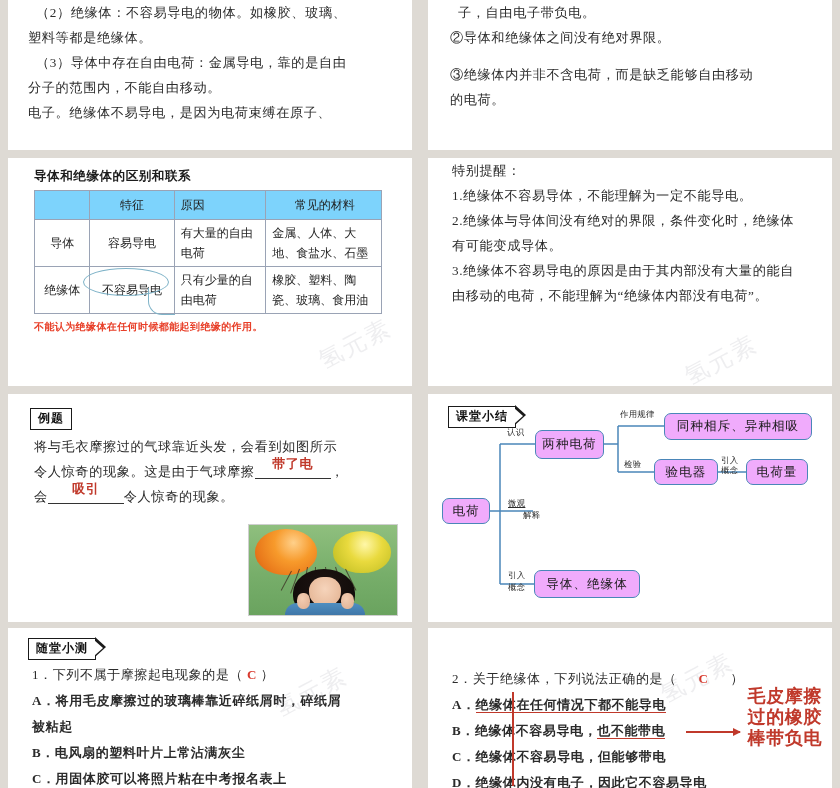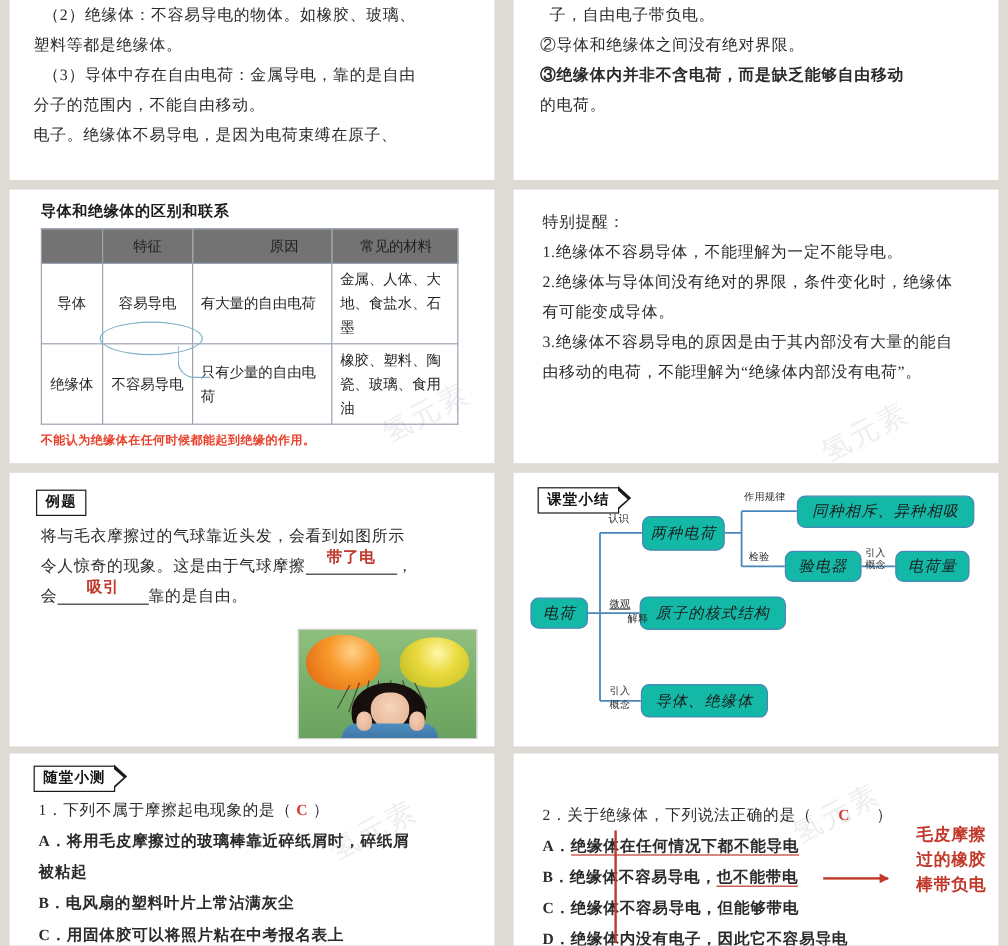--- a/index.html
+++ b/index.html
@@ -69,21 +69,21 @@
     color:#1f1f1f;
   }
   table.cmp td,table.cmp th{
     border:1px solid #9aa3b5;
     padding:3px 4px;
     text-align:center;
     vertical-align:middle;
     line-height:20px;
     font-weight:normal;
   }
-  table.cmp thead td{background:#737373;height:22px;}
+  table.cmp thead td{background:#7dd3fc;height:22px;}
   table.cmp td.lbl{width:52px;}
   table.cmp td.feat{width:86px;}
   table.cmp td.cause{width:92px;text-align:left;padding-left:6px;}
   table.cmp td.mat{width:118px;text-align:left;padding-left:6px;}
   .red-note{
     color:#e8402a;font-weight:bold;font-size:10px;
     margin:6px 0 0 26px;letter-spacing:.4px;
   }
   .ellipse{
     position:absolute;
@@ -177,43 +177,42 @@
     position:absolute;width:13px;height:16px;border-radius:45%;
     background:radial-gradient(ellipse at 40% 35%, #f3cdb2, #dfae90);
   }
 
   
   .mm{position:absolute;left:0;top:0;width:404px;height:228px;}
   .mnode{
     position:absolute;
     border:1.6px solid #4a86b8;
     border-radius:7px;
-    background:#14b8a6;
+    background:#f0abfc;
     color:#1a1a1a;
     display:flex;align-items:center;justify-content:center;
     font-size:12.6px;letter-spacing:1px;
     box-sizing:border-box;
     white-space:nowrap;
-    font-style:italic;
   }
   .mlabel{
     position:absolute;
     font-size:8.4px;color:#2b2b2b;
     line-height:9.5px;text-align:center;
     letter-spacing:.3px;white-space:nowrap;
   }
 
   
   .q{font-size:13px;line-height:26px;color:#2b2b2b;letter-spacing:.6px;}
   .q .opt{display:block;font-weight:bold;}
   .ansc{color:#d83a2e;font-weight:bold;}
   .ul{border-bottom:1.6px solid #c0392b;}
   .redbox{
     position:absolute;right:10px;top:58px;
-    color:#c0392b;font-size:14px;line-height:21px;
+    color:#c0392b;font-size:18px;line-height:21px;
     font-weight:bold;text-align:left;letter-spacing:.6px;
   }
   .varrow{
     position:absolute;left:84px;top:64px;width:1.6px;height:94px;background:#c0392b;
   }
   .harrow{
     position:absolute;left:258px;top:103px;width:54px;height:1.6px;background:#c0392b;
   }
   .harrow::after{
     content:"";position:absolute;right:-1px;top:-3.4px;
@@ -235,38 +234,38 @@
         <div class="ctext" style="text-indent:8px;">（3）导体中存在自由电荷：金属导电，靠的是自由</div>
         <div class="ctext">分子的范围内，不能自由移动。</div>
         <div class="ctext">电子。绝缘体不易导电，是因为电荷束缚在原子、</div>
       </div>
     </div>
 
     <div class="slide">
       <div class="pad" style="padding-top:0;padding-left:22px;">
         <div class="ctext" style="text-indent:8px;">子，自由电子带负电。</div>
         <div class="ctext">②导体和绝缘体之间没有绝对界限。</div>
-        <div class="ctext" style="font-weight:bold;">③绝缘体内并非不含电荷，而是缺乏能够自由移动</div>
+        <div class="ctext" style="margin-top:12px;">③绝缘体内并非不含电荷，而是缺乏能够自由移动</div>
         <div class="ctext">的电荷。</div>
       </div>
     </div>
 
   </div>
 
   <div class="row r2">
 
     <div class="slide">
       <div class="wm" style="right:18px;bottom:26px;">氢元素</div>
       <div class="tbl-title">导体和绝缘体的区别和联系</div>
       <table class="cmp">
         <thead>
           <tr>
             <td class="lbl"></td>
             <td class="feat">特征</td>
-            <td class="cause" style="text-align:center;padding-left:40px;">原因</td>
+            <td class="cause" style="text-align:left;">原因</td>
             <td class="mat" style="text-align:center;">常见的材料</td>
           </tr>
         </thead>
         <tbody>
           <tr>
             <td class="lbl">导体</td>
             <td class="feat">容易导电</td>
             <td class="cause">有大量的自由电荷</td>
             <td class="mat">金属、人体、大地、食盐水、石墨</td>
           </tr>
@@ -278,21 +277,21 @@
           </tr>
         </tbody>
       </table>
       <div class="ellipse" style="left:75px;top:110px;"></div>
       <div class="ell-tail" style="left:140px;top:130px;"></div>
       <div class="red-note">不能认为绝缘体在任何时候都能起到绝缘的作用。</div>
     </div>
 
     <div class="slide">
       <div class="wm" style="right:72px;bottom:10px;">氢元素</div>
-      <div class="pad" style="padding-top:14px;padding-left:24px;">
+      <div class="pad" style="padding-top:0;padding-left:24px;">
         <div class="ctext">特别提醒：</div>
         <div class="ctext">1.绝缘体不容易导体，不能理解为一定不能导电。</div>
         <div class="ctext">2.绝缘体与导体间没有绝对的界限，条件变化时，绝缘体</div>
         <div class="ctext">有可能变成导体。</div>
         <div class="ctext">3.绝缘体不容易导电的原因是由于其内部没有大量的能自</div>
         <div class="ctext">由移动的电荷，不能理解为“绝缘体内部没有电荷”。</div>
       </div>
     </div>
 
   </div>
@@ -302,21 +301,21 @@
     <div class="slide">
       <div style="padding:14px 0 0 22px;">
         <span class="badge">例题</span>
       </div>
       <div style="padding:4px 0 0 26px;">
         <div class="ctext">将与毛衣摩擦过的气球靠近头发，会看到如图所示</div>
         <div class="ctext">
           <span>令人惊奇的现象。这是由于气球摩擦</span><span class="blank"><span class="ans">带了电</span></span><span>，</span>
         </div>
         <div class="ctext">
-          <span>会</span><span class="blank"><span class="ans">吸引</span></span><span>靠的是自由。</span>
+          <span>会</span><span class="blank"><span class="ans">吸引</span></span><span>令人惊奇的现象。</span>
         </div>
       </div>
       <div class="photo">
         <div class="balloon b-orange"></div>
         <div class="balloon b-yellow"></div>
         <div class="hairline" style="left:42px;top:46px;height:22px;transform:rotate(28deg);"></div>
         <div class="hairline" style="left:50px;top:44px;height:26px;transform:rotate(20deg);"></div>
         <div class="hairline" style="left:58px;top:42px;height:28px;transform:rotate(10deg);"></div>
         <div class="hairline" style="left:66px;top:42px;height:28px;transform:rotate(2deg);"></div>
         <div class="hairline" style="left:76px;top:42px;height:28px;transform:rotate(-8deg);"></div>
@@ -352,21 +351,20 @@
 
             <path d="M290 78 L318 78"></path>
           </g>
         </svg>
 
         <div class="mnode" style="left:14px;top:104px;width:48px;height:26px;">电荷</div>
         <div class="mnode" style="left:107px;top:36px;width:69px;height:29px;">两种电荷</div>
         <div class="mnode" style="left:236px;top:19px;width:148px;height:27px;">同种相斥、异种相吸</div>
         <div class="mnode" style="left:226px;top:65px;width:64px;height:26px;">验电器</div>
         <div class="mnode" style="left:318px;top:65px;width:62px;height:26px;">电荷量</div>
-        <div class="mnode" style="left:105px;top:103px;width:122px;height:28px;">原子的核式结构</div>
         <div class="mnode" style="left:106px;top:176px;width:106px;height:28px;">导体、绝缘体</div>
 
         <div class="mlabel" style="left:79px;top:34px;">认识</div>
         <div class="mlabel" style="left:192px;top:16px;">作用规律</div>
         <div class="mlabel" style="left:196px;top:66px;">检验</div>
         <div class="mlabel" style="left:293px;top:62px;">引入</div>
         <div class="mlabel" style="left:293px;top:72px;">概念</div>
         <div class="mlabel" style="left:80px;top:105px;text-decoration:underline;">微观</div>
         <div class="mlabel" style="left:95px;top:117px;">解释</div>
         <div class="mlabel" style="left:80px;top:177px;">引入</div>

